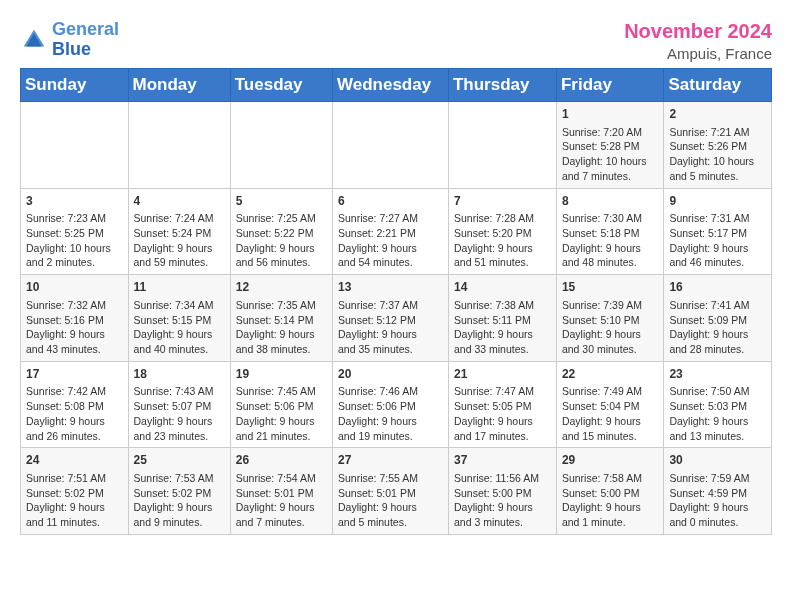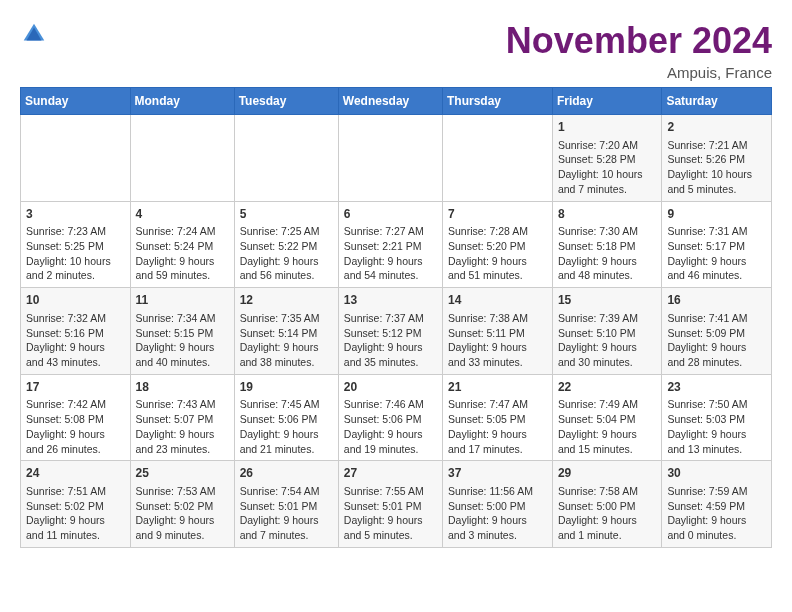--- a/index.html
+++ b/index.html
@@ -27,40 +27,40 @@
       color: #333;
       line-height: 1.1;
     }
     .logo-text span { color: #4a90d9; }
     .logo-icon {
       width: 28px;
       height: 28px;
     }
     .title-area { text-align: right; }
     .month-title {
-      font-size: 36px;
+      font-size: 20px;
       font-weight: bold;
-      color: #701a75;
+      color: #ec4899;
     }
     .location {
       font-size: 15px;
       color: #555;
       margin-top: 2px;
     }
     table {
       width: 100%;
       border-collapse: collapse;
       font-size: 11px;
     }
     thead tr th {
       background-color: #3a78c9;
       color: #fff;
       padding: 6px 4px;
       text-align: left;
-      font-size: 12px;
+      font-size: 17px;
       font-weight: bold;
       border: 1px solid #2a68b9;
     }
     tbody tr td {
       border: 1px solid #ccc;
       vertical-align: top;
       padding: 4px 5px;
       height: 80px;
       background: #fff;
       color: #333;
@@ -82,20 +82,24 @@
   </style>
 </head>
 <body>
 
 <div class="header">
   <div class="logo">
     <svg class="logo-icon" viewBox="0 0 30 30">
       <polygon points="15,4 26,22 4,22" fill="#4a90d9"></polygon>
       <polygon points="15,8 23,22 7,22" fill="#2a68b9"></polygon>
     </svg>
+    <div class="logo-text">
+      <div><span>General</span></div>
+      <div><span style="color:#2a68b9">Blue</span></div>
+    </div>
   </div>
   <div class="title-area">
     <div class="month-title">November 2024</div>
     <div class="location">Ampuis, France</div>
   </div>
 </div>
 
 <table>
   <thead>
     <tr id="weekday-header">

